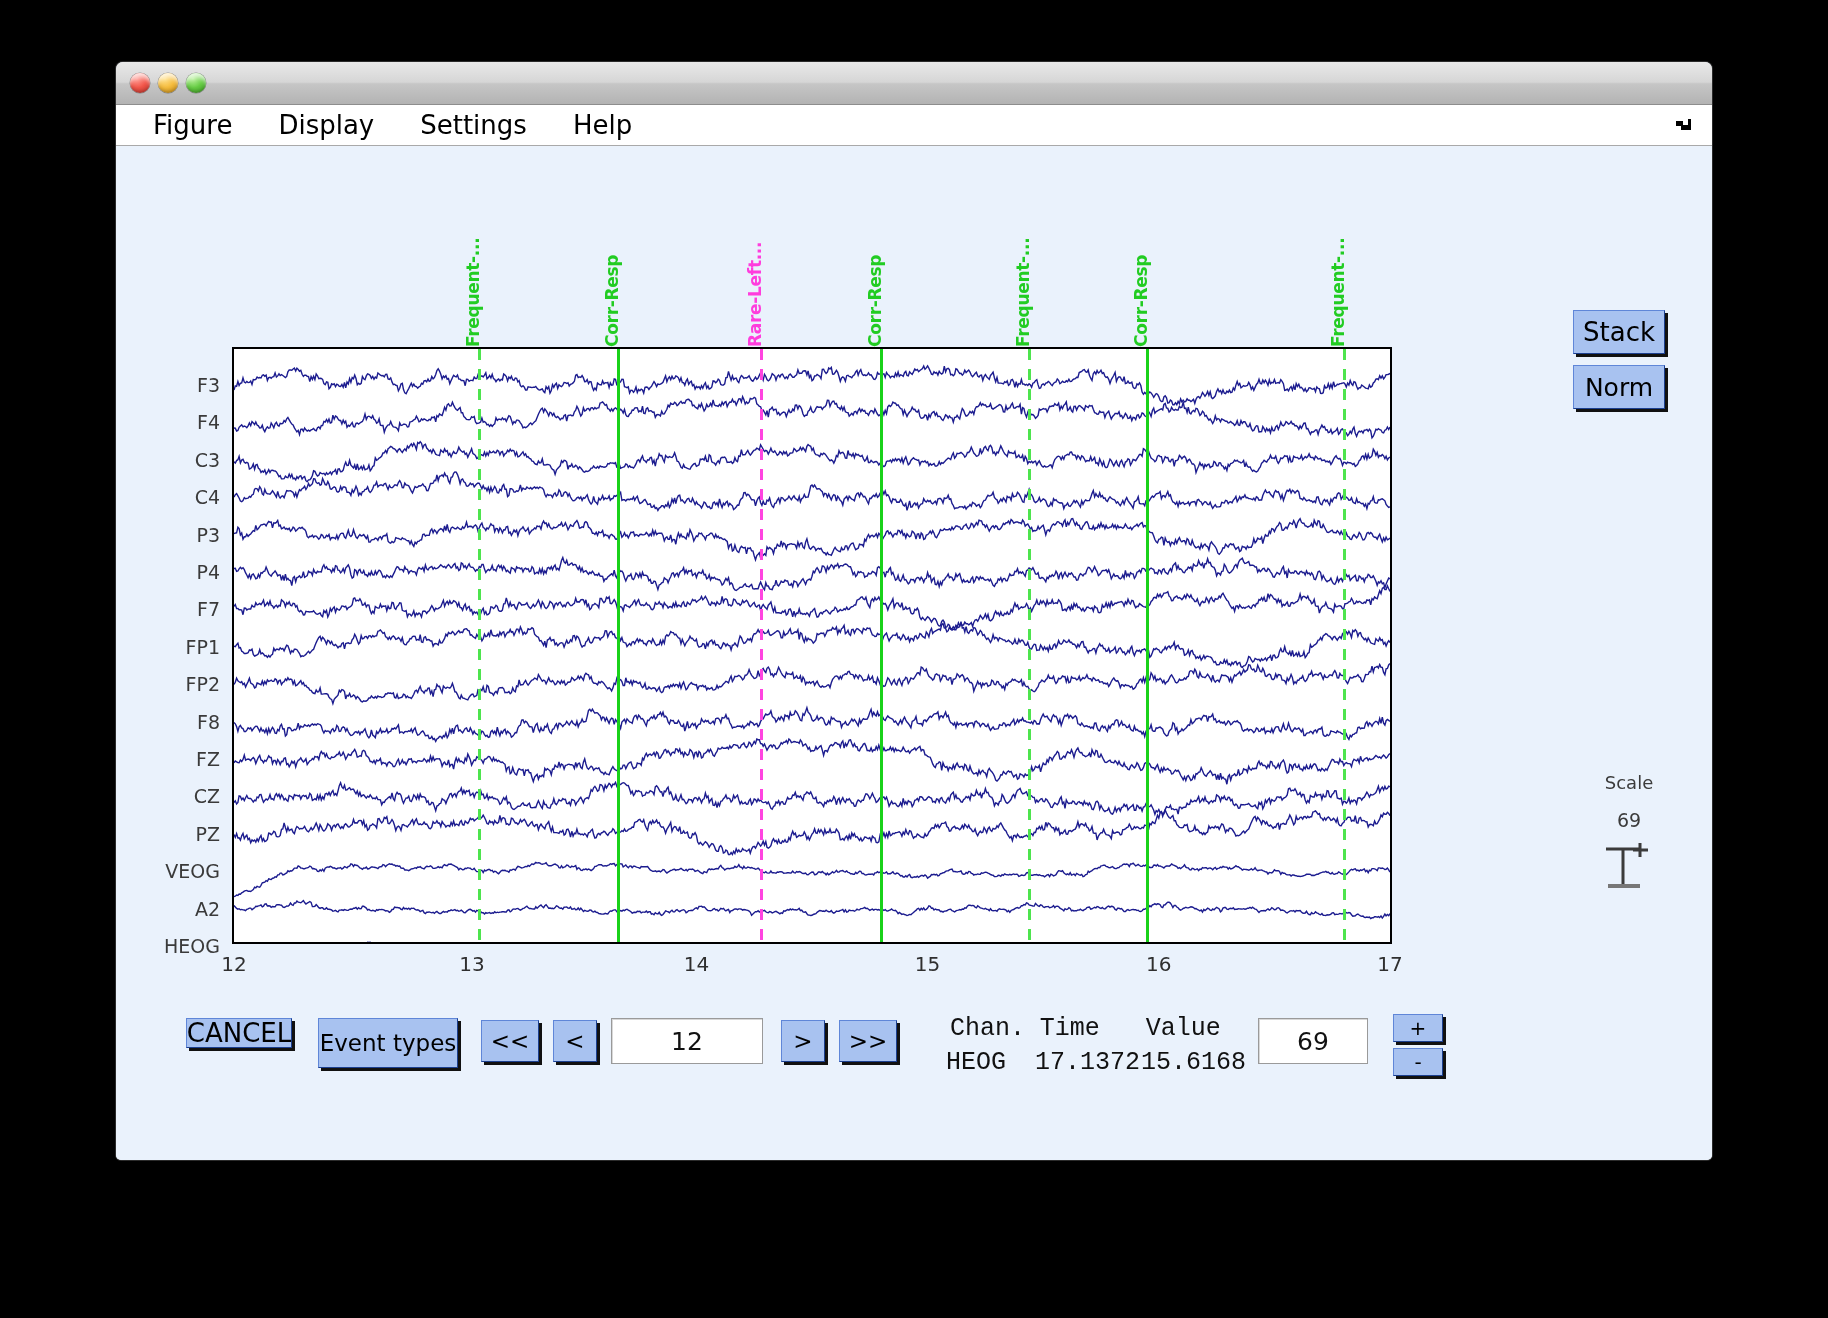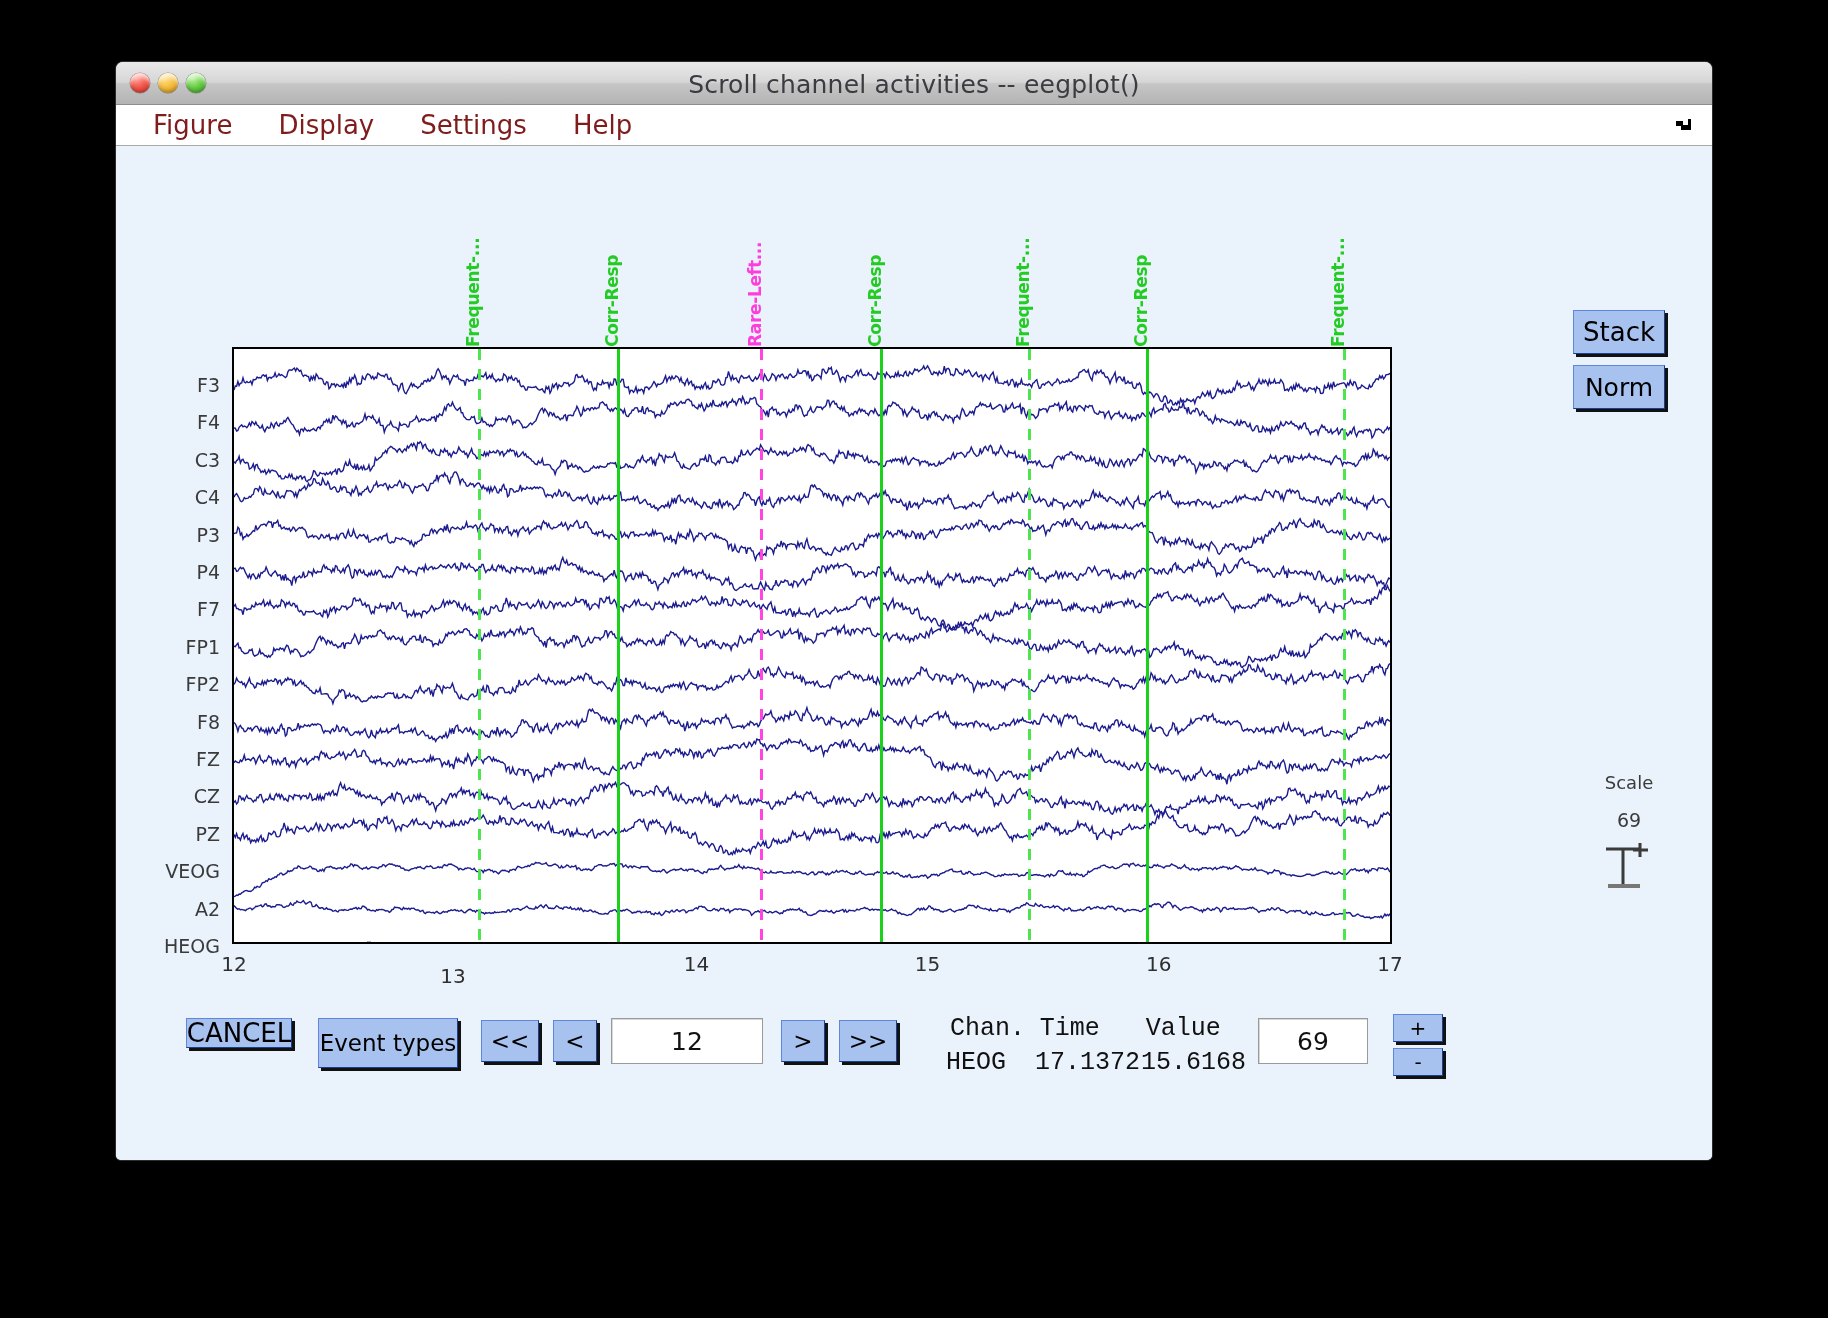--- a/index.html
+++ b/index.html
@@ -72,21 +72,21 @@
     position: relative;
     height: 40px;
     background: #ffffff;
     border-bottom: 1px solid #a9a9a9;
     display: flex;
     align-items: center;
     padding-left: 14px;
   }
   .menu-item {
     font-size: 26px;
-    color: #7f1d1d;
+    color: #000000;
     padding: 0 23px;
     font-family: "DejaVu Sans", sans-serif;
     cursor: default;
   }
   .menu-resize-icon {
     position: absolute;
     right: 18px;
     top: 9px;
     width: 22px;
     height: 22px;
@@ -318,21 +318,20 @@
 <div id="root">
 
   <div class="window">
 
     <div class="titlebar">
       <div class="traffic">
         <div class="light red"></div>
         <div class="light yellow"></div>
         <div class="light green"></div>
       </div>
-      <div class="window-title">Scroll channel activities -- eegplot()</div>
     </div>
 
     <div class="menubar">
       <div class="menu-item">Figure</div>
       <div class="menu-item">Display</div>
       <div class="menu-item">Settings</div>
       <div class="menu-item">Help</div>
       <div class="menu-resize-icon">
         <svg width="22" height="22" viewBox="0 0 22 22">
           <path d="M4 7 L11 7 L11 11 L16 11 L16 5 L19 5 L19 16 L9 16 L9 12 L4 12 Z" fill="#000"></path>
@@ -394,21 +393,21 @@
           <div class="evline solid-green" style="left: 382.792px;"></div>
           <div class="evline dash-magenta" style="left: 526.136px;"></div>
           <div class="evline solid-green" style="left: 646.36px;"></div>
           <div class="evline dash-green" style="left: 794.328px;"></div>
           <div class="evline solid-green" style="left: 912.24px;"></div>
           <div class="evline dash-green" style="left: 1108.76px;"></div>
         </div>
 
       <div class="xaxis">
           <div class="xtick" style="left: 2px;">12</div>
-          <div class="xtick" style="left: 221px; margin-top: 12px;">13</div>
+          <div class="xtick" style="left: 240px;">13</div>
           <div class="xtick" style="left: 464.4px;">14</div>
           <div class="xtick" style="left: 695.6px;">15</div>
           <div class="xtick" style="left: 926.8px;">16</div>
           <div class="xtick" style="left: 1158px;">17</div>
         </div>
 
       <div class="btn btn-stack">Stack</div>
       <div class="btn btn-norm">Norm</div>
 
       <div class="scalewrap">

